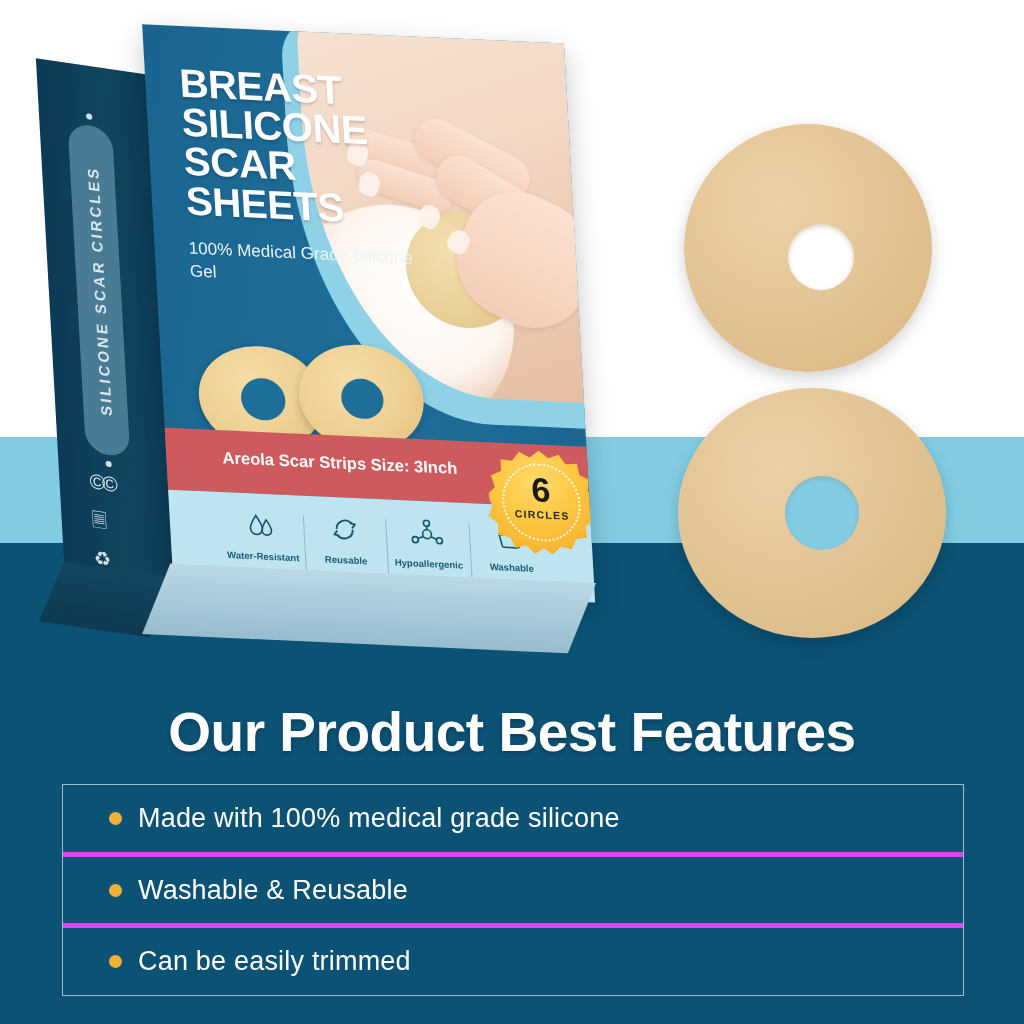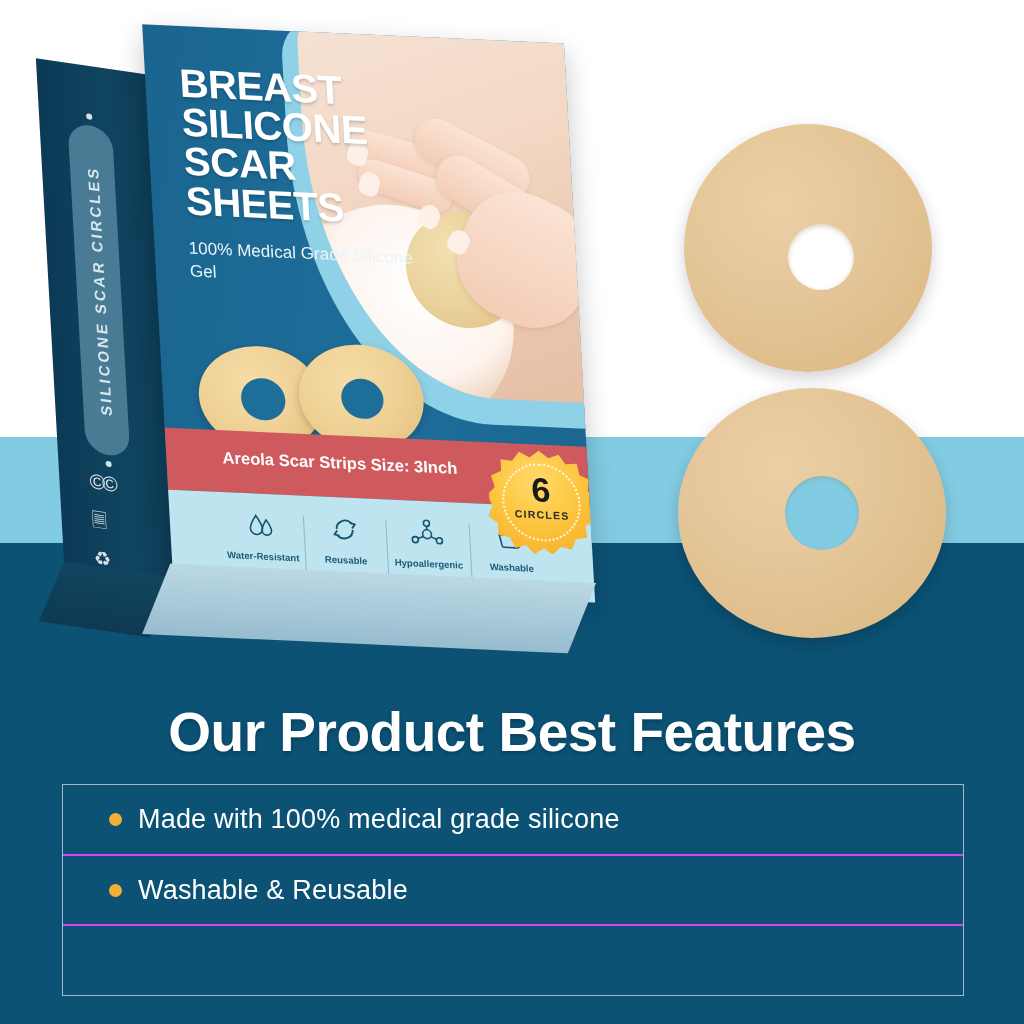--- a/index.html
+++ b/index.html
@@ -139,21 +139,21 @@
      background:linear-gradient(180deg,#12455F 0%,#0E3A52 100%);
      transform:skewY(11.5deg) skewX(-24deg);transform-origin:top left;}
 
   
   #features-heading{position:absolute;left:0;top:700px;width:1024px;text-align:center;
      color:#FFFFFF;font-size:55px;font-weight:700;letter-spacing:-0.5px;
      text-shadow:0 2px 4px rgba(0,0,0,.25);}
   #features-table{position:absolute;left:62px;top:784px;width:902px;height:212px;
      border:1px solid #9DBDCE;box-sizing:border-box;display:flex;flex-direction:column;}
   .frow{flex:1;display:flex;}
-  .frow + .frow{border-top:2px solid #d946ef;justify-content:center;}
+  .frow + .frow{border-top:5px solid #d946ef;justify-content:center;}
   .fcell{flex:1;display:flex;align-items:center;padding-left:46px;box-sizing:border-box;}
   .fcell + .fcell{border-left:1px solid #9DBDCE;}
   .fcell.full{flex:1 1 100%;}
   .bullet{width:13px;height:13px;border-radius:50%;background:#F2B134;
           margin-right:16px;flex:0 0 auto;}
   .ftext{color:#FFFFFF;font-size:27px;font-weight:500;letter-spacing:.2px;}
 </style>
 </head>
 <body>
 
@@ -282,16 +282,20 @@
         <span class="ftext">Made with 100% medical grade silicone</span>
       </div>
     </div>
     <div class="frow">
       <div class="fcell">
         <span class="bullet"></span>
         <span class="ftext">Washable &amp; Reusable</span>
       </div>
     </div>
     <div class="frow">
+      <div class="fcell">
+        <span class="bullet"></span>
+        <span class="ftext">Can be easily trimmed</span>
+      </div>
     </div>
   </div>
 
 </div>
 
 </body></html>

